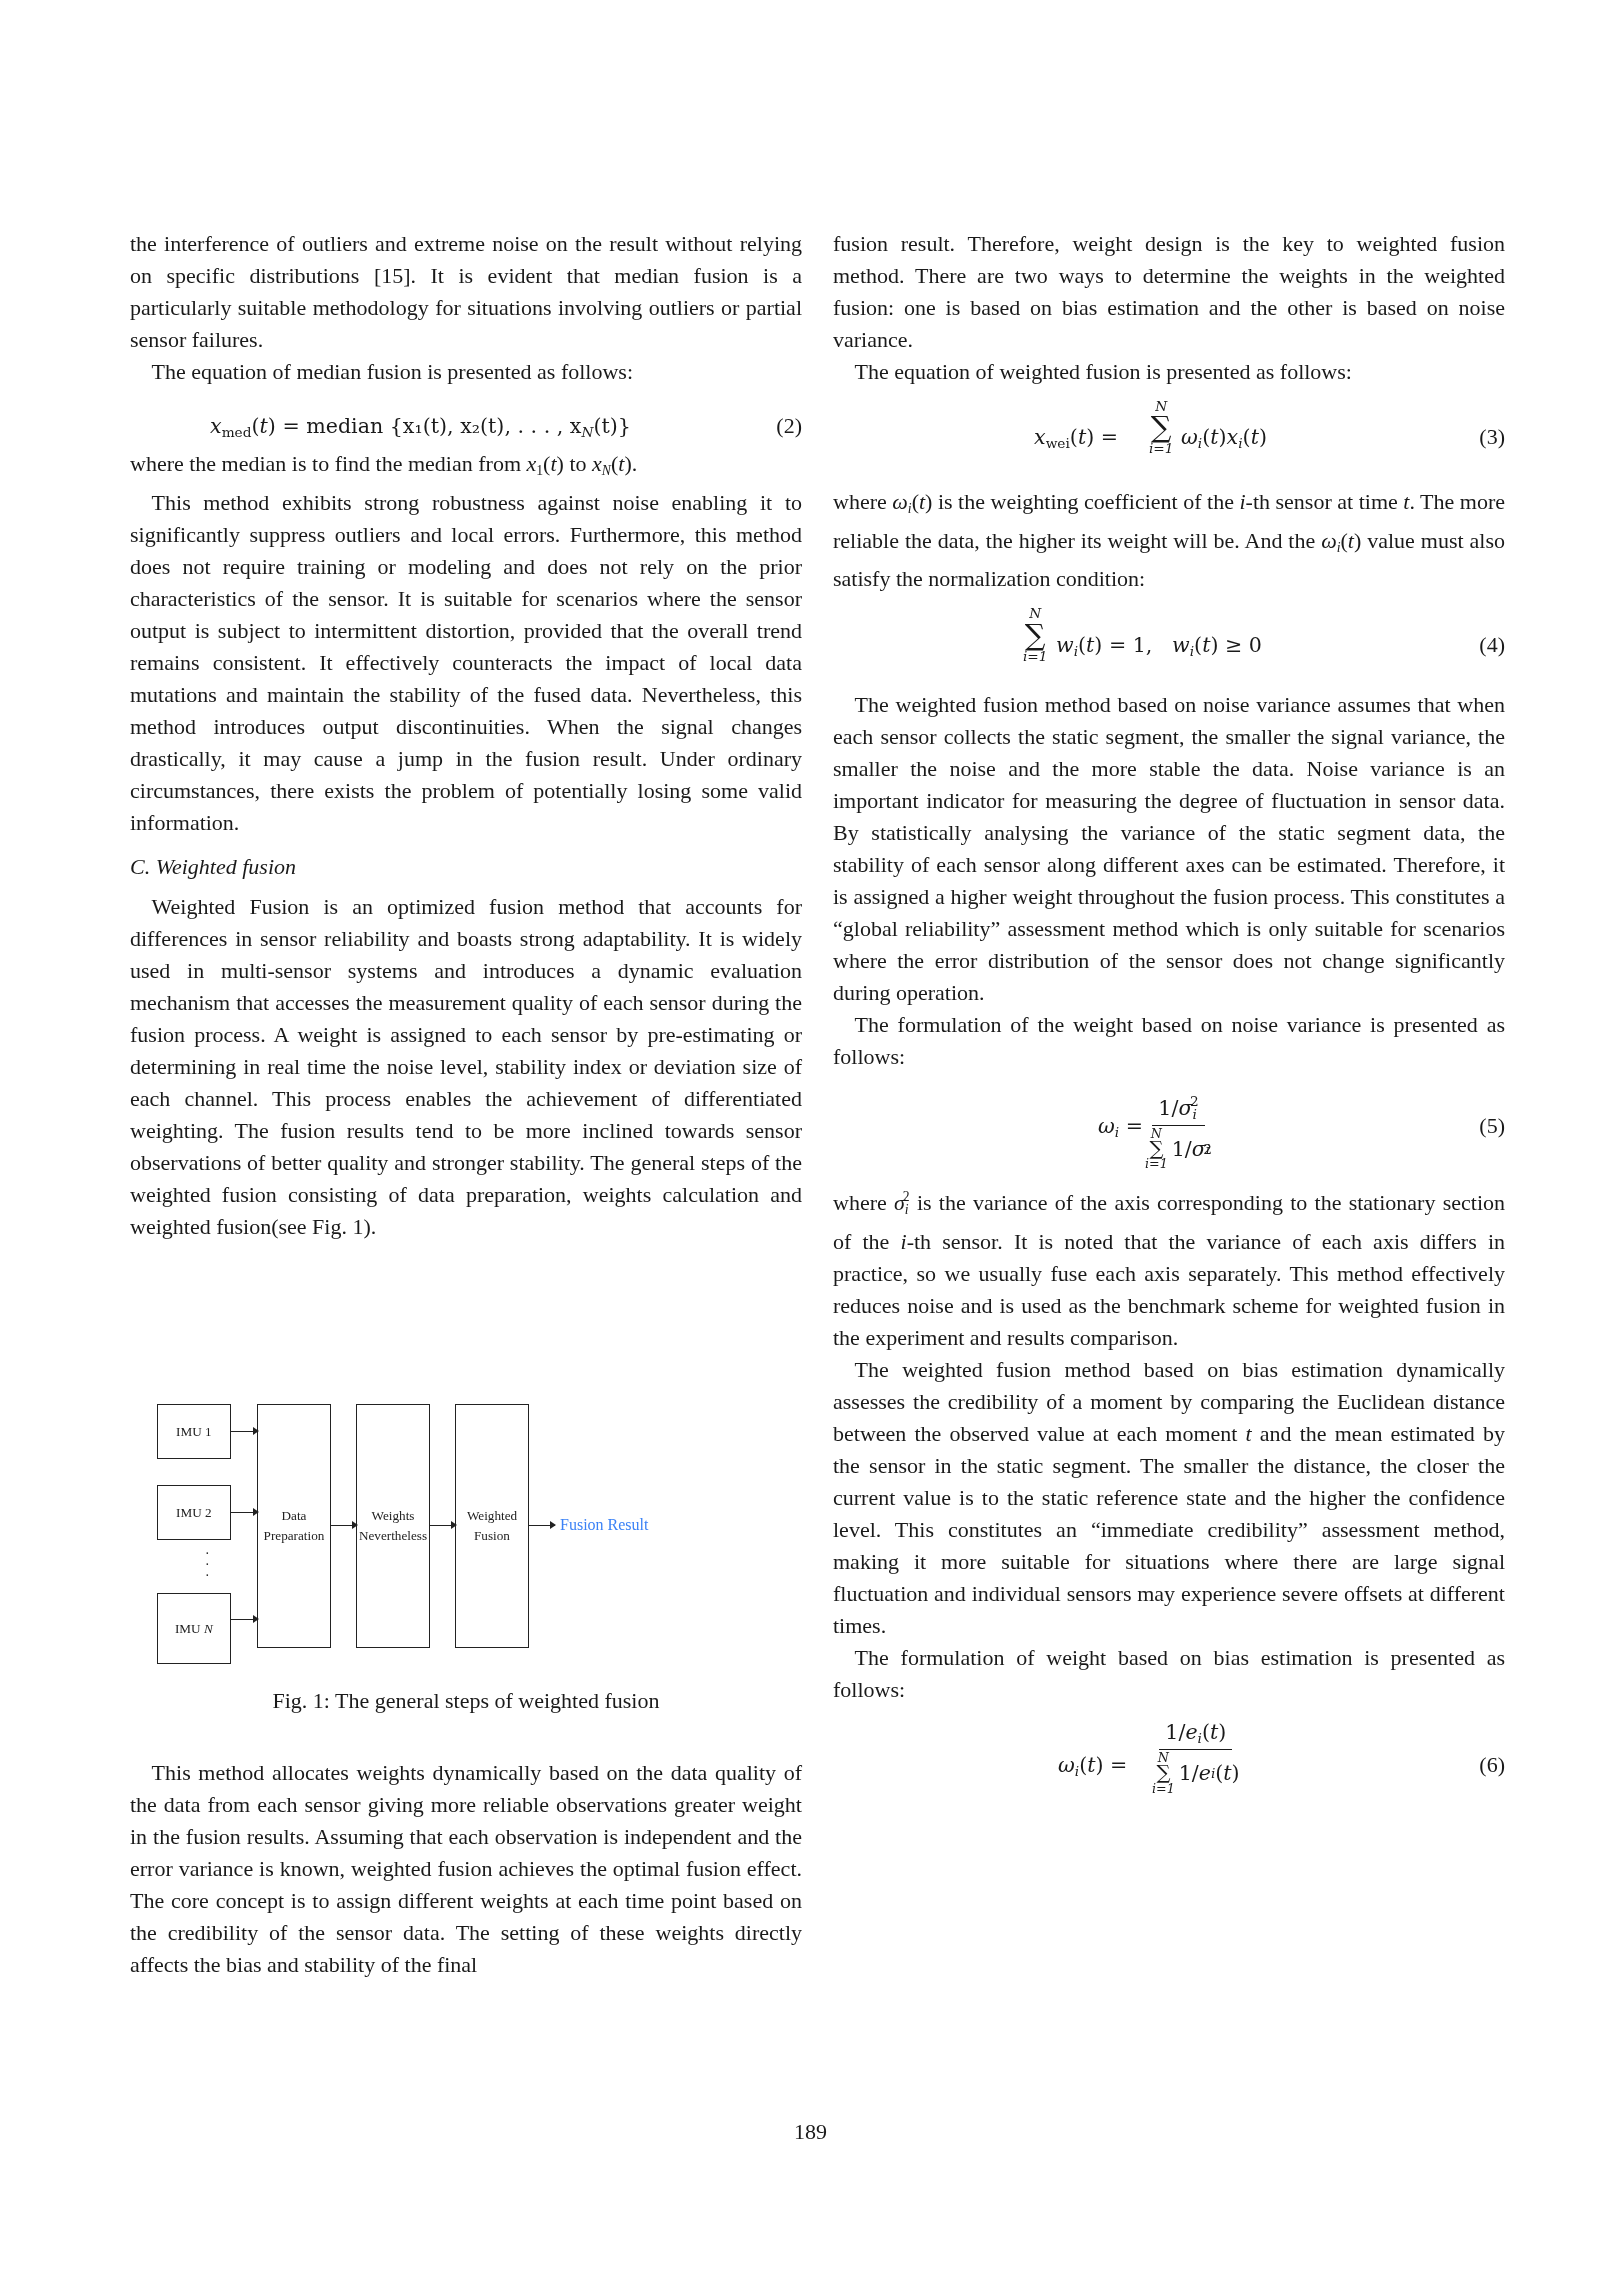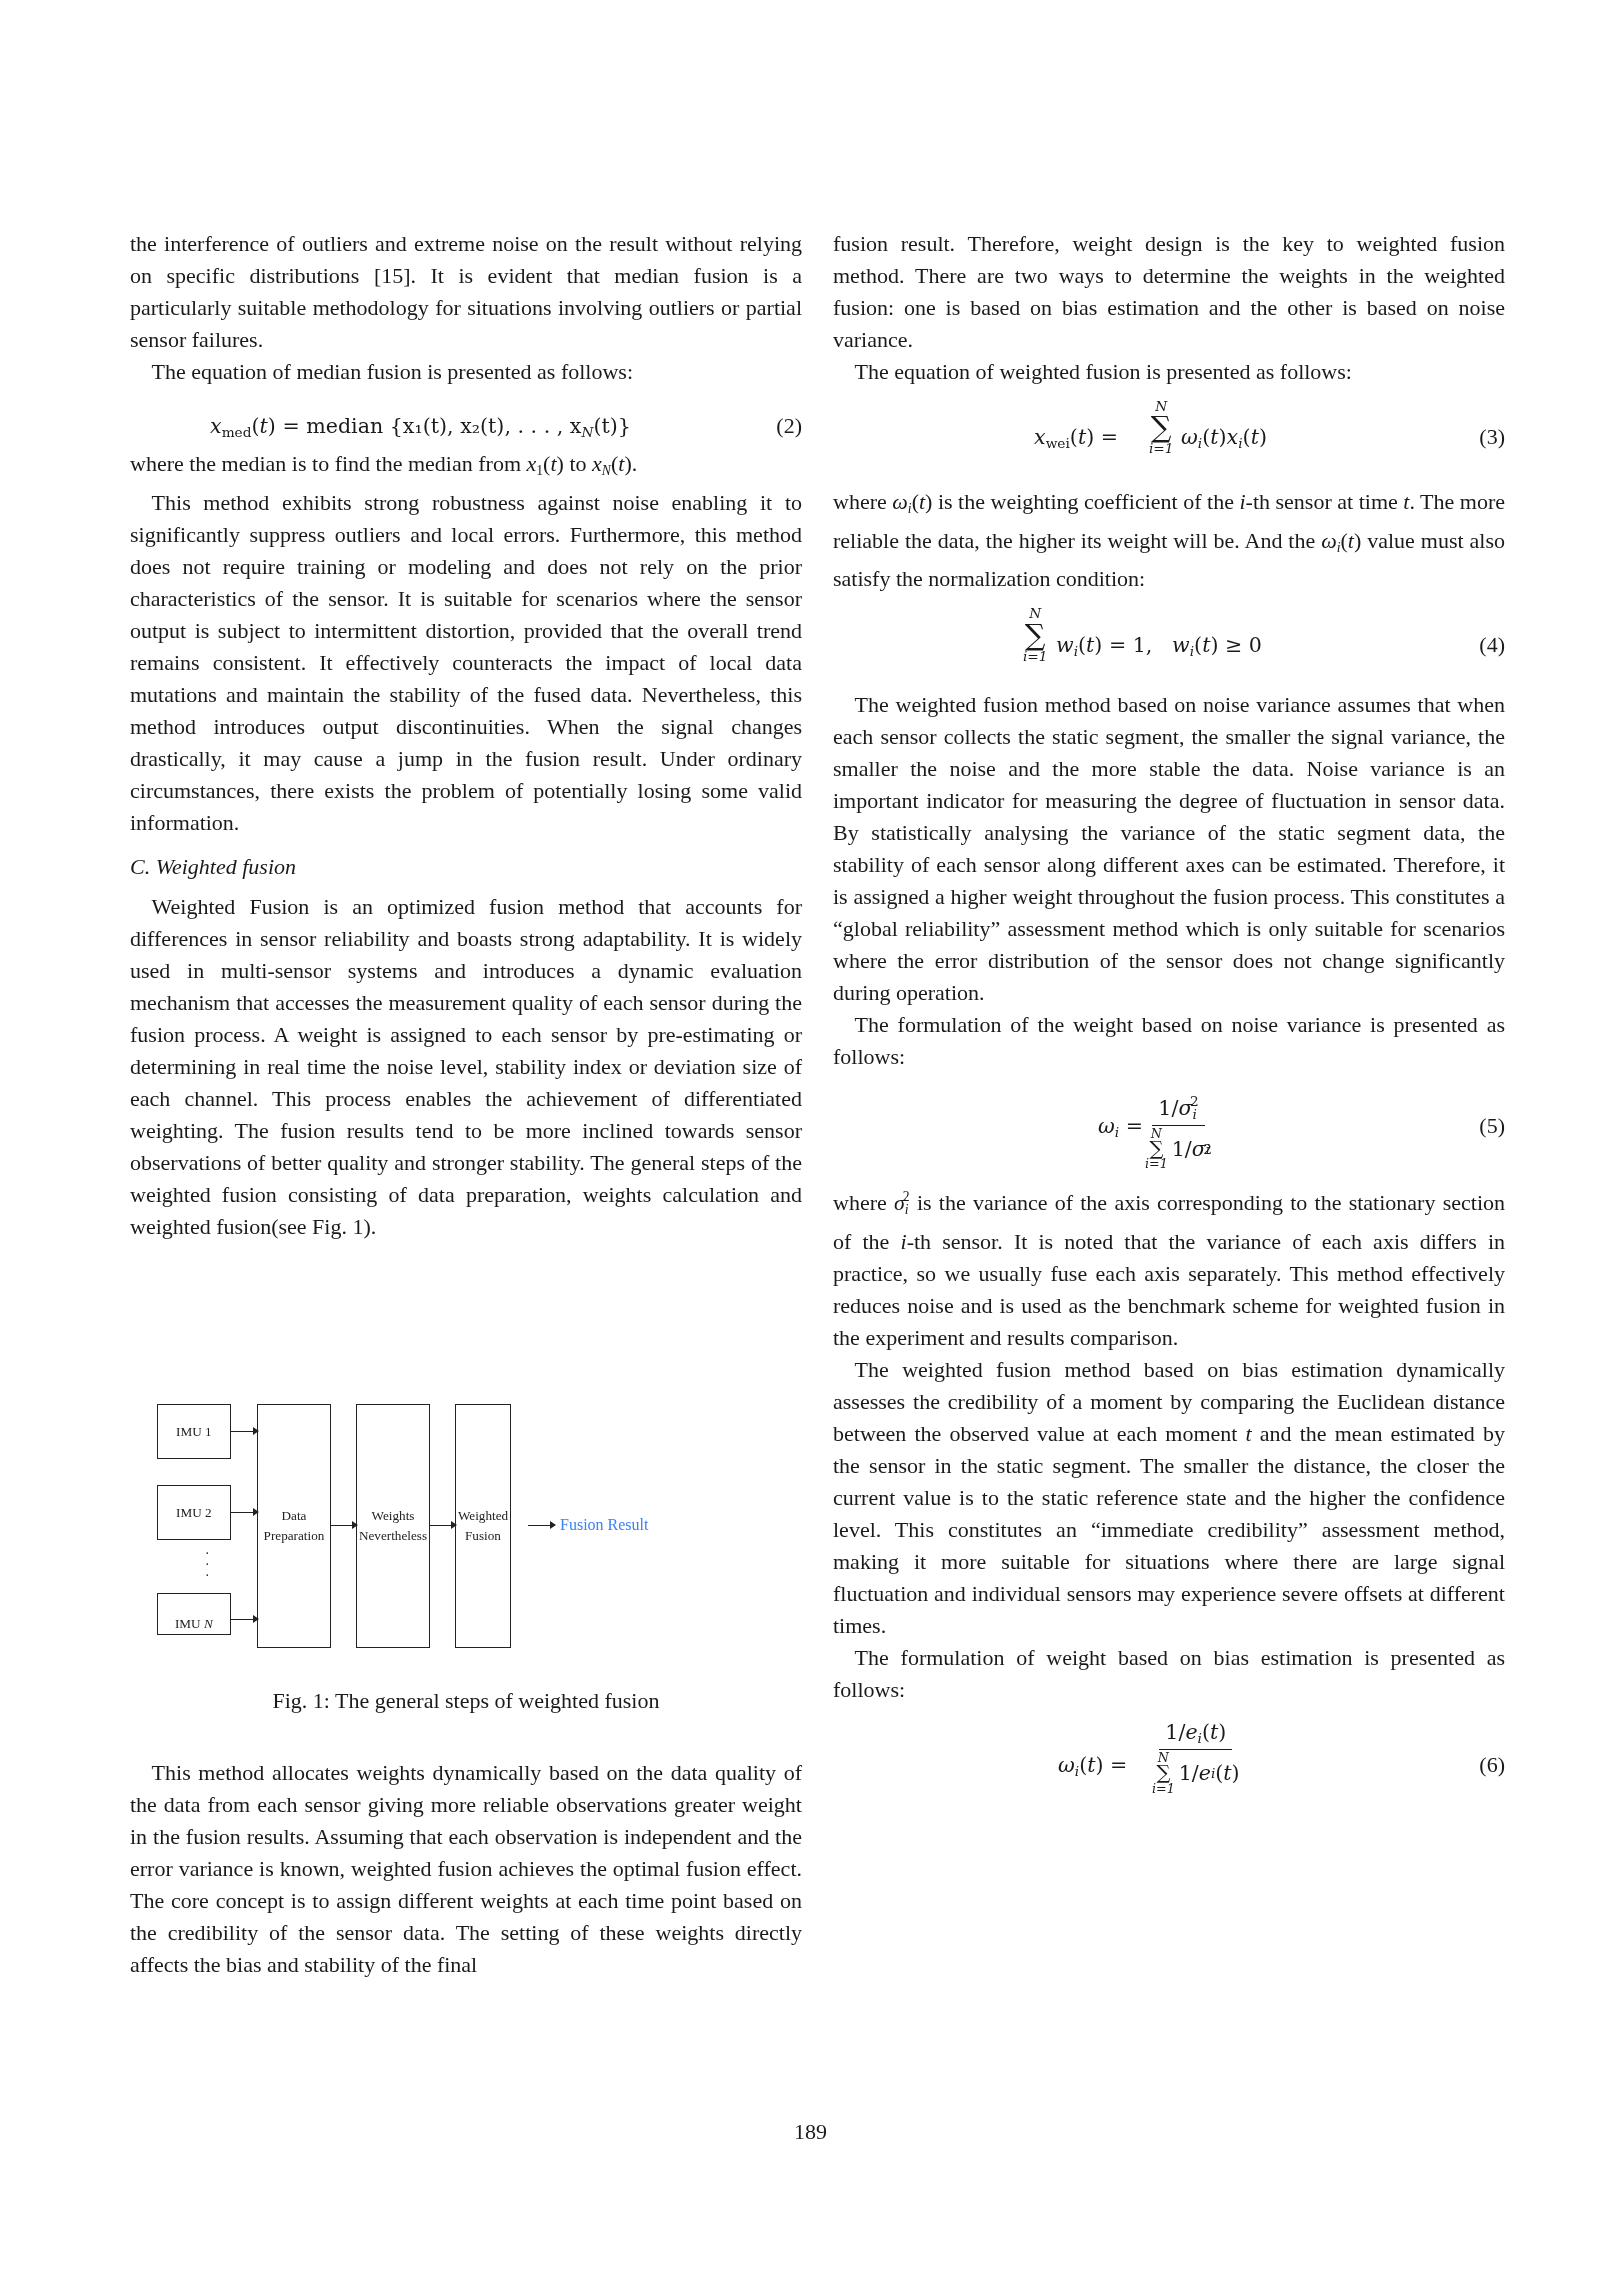--- a/index.html
+++ b/index.html
@@ -55,37 +55,37 @@
 </div>
 
 <div class="diagram">
   <div class="box" style="left:9.8px; top:11.8px; width:74px; height:55px;">
       <span>IMU 1</span>
     </div>
   <div class="box" style="left:9.8px; top:93px; width:74px; height:55px;">
       <span>IMU 2</span>
     </div>
   <div class="vdots" style="left:58px; top:157px;">·<br>·<br>·</div>
-  <div class="box" style="left:9.8px; top:201px; width:74px; height:42px;align-items:flex-end;">
+  <div class="box" style="left:9.8px; top:201px; width:74px; height:71px;">
       <span><span>IMU </span><span class="it">N</span></span>
     </div>
 
   <div class="arrow" style="left:83px; top:39px; width:28px;"></div>
   <div class="arrow" style="left:83px; top:120px; width:28px;"></div>
   <div class="arrow" style="left:83px; top:227px; width:28px;"></div>
 
   <div class="box" style="left:110px; top:11.8px; width:74px; height:244px;">
       <span><span>Data</span><br><span>Preparation</span></span>
     </div>
   <div class="arrow" style="left:183px; top:133px; width:27.4px;"></div>
   <div class="box" style="left:209px; top:11.8px; width:74px; height:244px;">
       <span><span>Weights</span><br><span>Nevertheless</span></span>
     </div>
   <div class="arrow" style="left:282px; top:133px; width:27.4px;"></div>
-  <div class="box" style="left:308px; top:11.8px; width:56px; height:244px;">
+  <div class="box" style="left:308px; top:11.8px; width:74px; height:244px;">
       <span><span>Weighted</span><br><span>Fusion</span></span>
     </div>
   <div class="arrow" style="left:381px; top:133px; width:27.4px;"></div>
   <div class="label" style="left:413px; top:124px;">Fusion Result</div>
 </div>
 <div class="caption">Fig. 1: The general steps of weighted fusion</div>
 
 <div class="col left" style="top:1757px;">
   <p class="ind">This method allocates weights dynamically based on the data quality of the data from each sensor giving more reliable observations greater weight in the fusion results. Assuming that each observation is independent and the error variance is known, weighted fusion achieves the optimal fusion effect. The core concept is to assign different weights at each time point based on the credibility of the sensor data. The setting of these weights directly affects the bias and stability of the final</p>
 </div>

